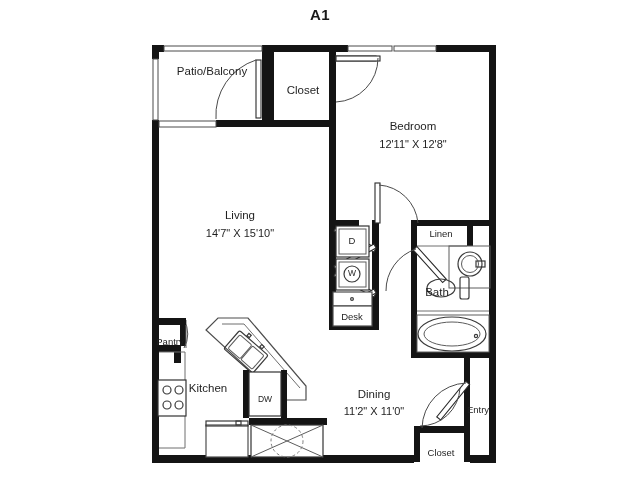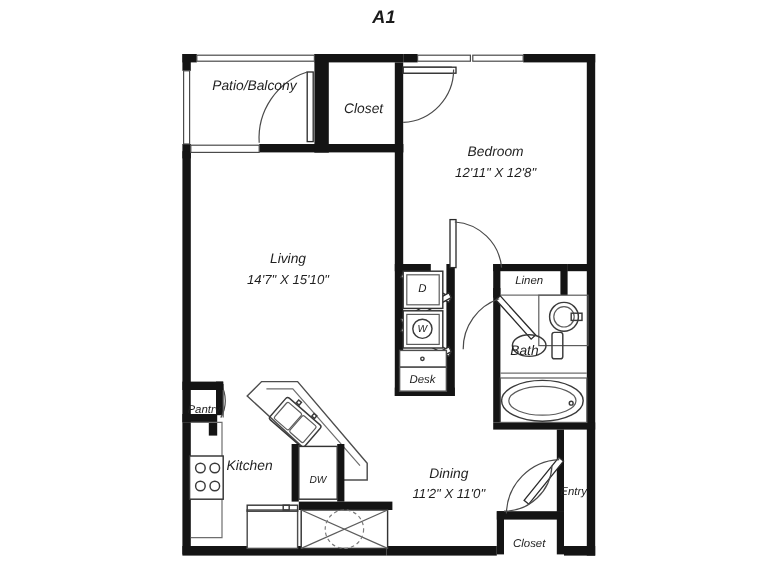--- a/index.html
+++ b/index.html
@@ -14,21 +14,20 @@
     position: relative;
     overflow: hidden;
     font-family: "Liberation Sans", sans-serif;
   }
   #plan-root {
     position: absolute;
     left: 0;
     top: 0;
     width: 640px;
     height: 390px;
-    font-style: italic;
   }
   #plan-title {
     position: absolute;
     left: 0;
     top: 6px;
     width: 640px;
     text-align: center;
     font-size: 15px;
     font-weight: bold;
     color: #1a1a1a;

